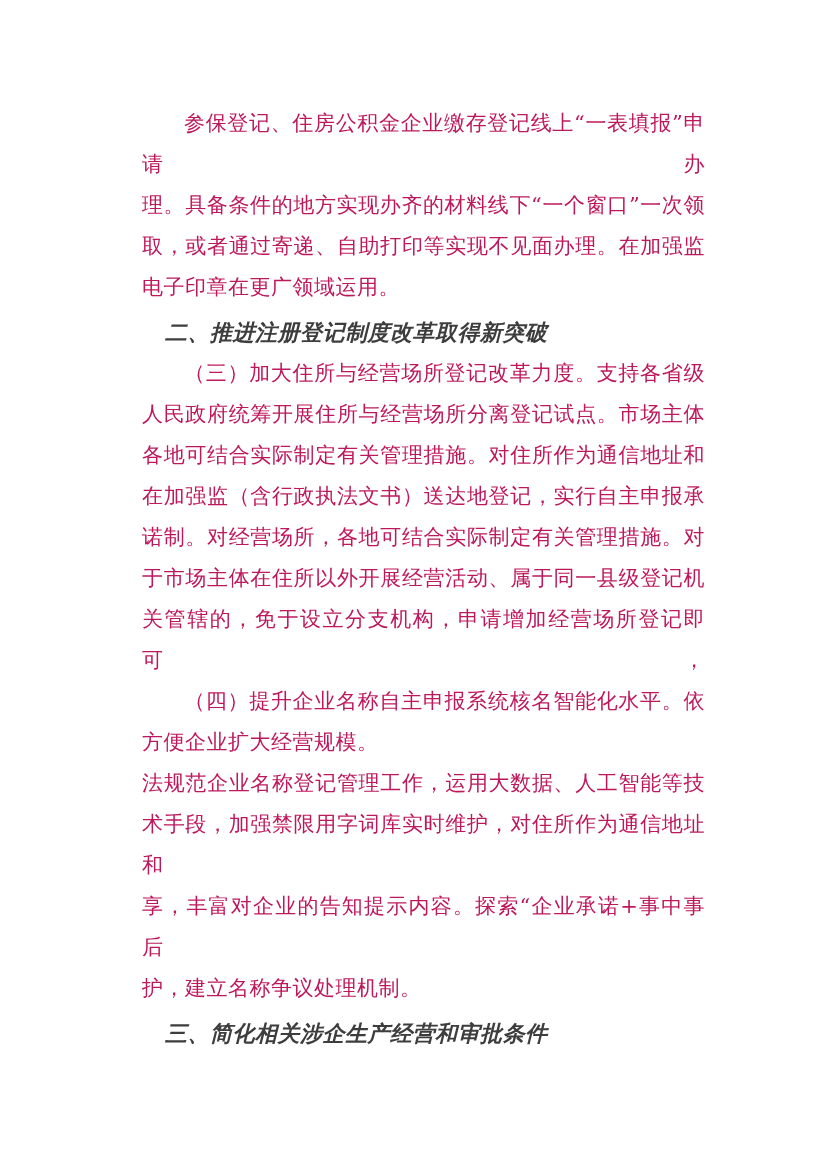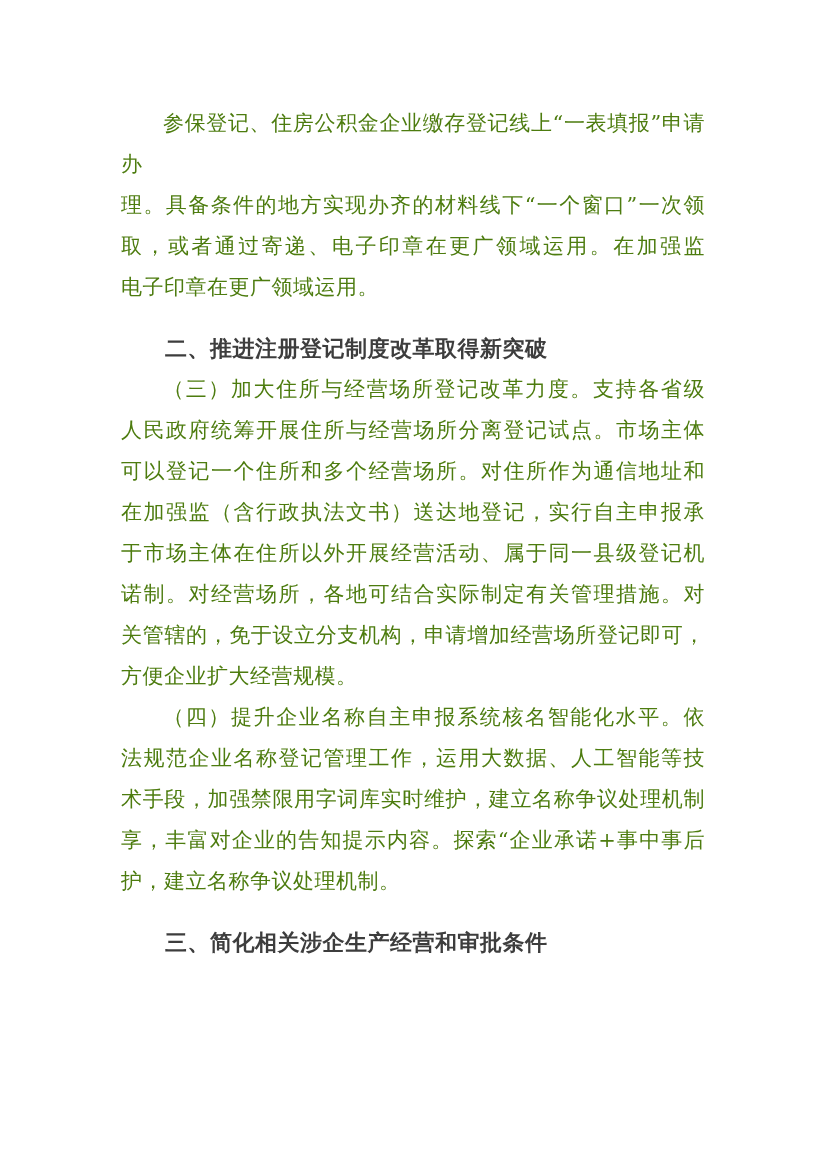--- a/index.html
+++ b/index.html
@@ -17,61 +17,63 @@
   .text-column {
     position: absolute;
     left: 121px;
     top: 103px;
     width: 584px;
   }
   .ln {
     font-family: "DejaVu Serif", "Liberation Serif", serif;
     font-size: 21px;
     line-height: 41px;
-    color: #4d7c0f;
+    color: #be185d;
     letter-spacing: 0.5px;
     text-align: justify;
     white-space: normal;
+    margin-left: 21px;
   }
   .fill {
     text-align-last: justify;
   }
   .indent {
     text-indent: 2em;
   }
   .heading {
     font-family: "DejaVu Sans", "Liberation Sans", sans-serif;
     font-weight: bold;
     font-size: 22px;
     line-height: 41px;
     color: #3d3d3d;
     letter-spacing: 0.5px;
-    margin-top: 20px;
+    margin-top: 4px;
     text-align: left;
     text-align-last: left;
+    font-style: italic;
   }
 </style>
 </head>
 <body>
 
 <div class="page">
   <div class="text-column">
     <div class="ln indent fill">参保登记、住房公积金企业缴存登记线上“一表填报”申请办</div>
     <div class="ln fill">理。具备条件的地方实现办齐的材料线下“一个窗口”一次领</div>
-    <div class="ln fill">取，或者通过寄递、电子印章在更广领域运用。在加强监</div>
+    <div class="ln fill">取，或者通过寄递、自助打印等实现不见面办理。在加强监</div>
     <div class="ln">电子印章在更广领域运用。</div>
     <div class="heading indent">二、推进注册登记制度改革取得新突破</div>
     <div class="ln indent fill">（三）加大住所与经营场所登记改革力度。支持各省级</div>
     <div class="ln fill">人民政府统筹开展住所与经营场所分离登记试点。市场主体</div>
-    <div class="ln fill">可以登记一个住所和多个经营场所。对住所作为通信地址和</div>
+    <div class="ln fill">各地可结合实际制定有关管理措施。对住所作为通信地址和</div>
     <div class="ln fill">在加强监（含行政执法文书）送达地登记，实行自主申报承</div>
+    <div class="ln fill">诺制。对经营场所，各地可结合实际制定有关管理措施。对</div>
     <div class="ln fill">于市场主体在住所以外开展经营活动、属于同一县级登记机</div>
-    <div class="ln fill">诺制。对经营场所，各地可结合实际制定有关管理措施。对</div>
     <div class="ln fill">关管辖的，免于设立分支机构，申请增加经营场所登记即可，</div>
+    <div class="ln indent fill">（四）提升企业名称自主申报系统核名智能化水平。依</div>
     <div class="ln">方便企业扩大经营规模。</div>
-    <div class="ln indent fill">（四）提升企业名称自主申报系统核名智能化水平。依</div>
     <div class="ln fill">法规范企业名称登记管理工作，运用大数据、人工智能等技</div>
-    <div class="ln fill">术手段，加强禁限用字词库实时维护，建立名称争议处理机制</div>
+    <div class="ln fill">术手段，加强禁限用字词库实时维护，对住所作为通信地址和</div>
     <div class="ln fill">享，丰富对企业的告知提示内容。探索“企业承诺+事中事后</div>
     <div class="ln">护，建立名称争议处理机制。</div>
     <div class="heading indent">三、简化相关涉企生产经营和审批条件</div>
   </div>
 </div>
 
 </body></html>

